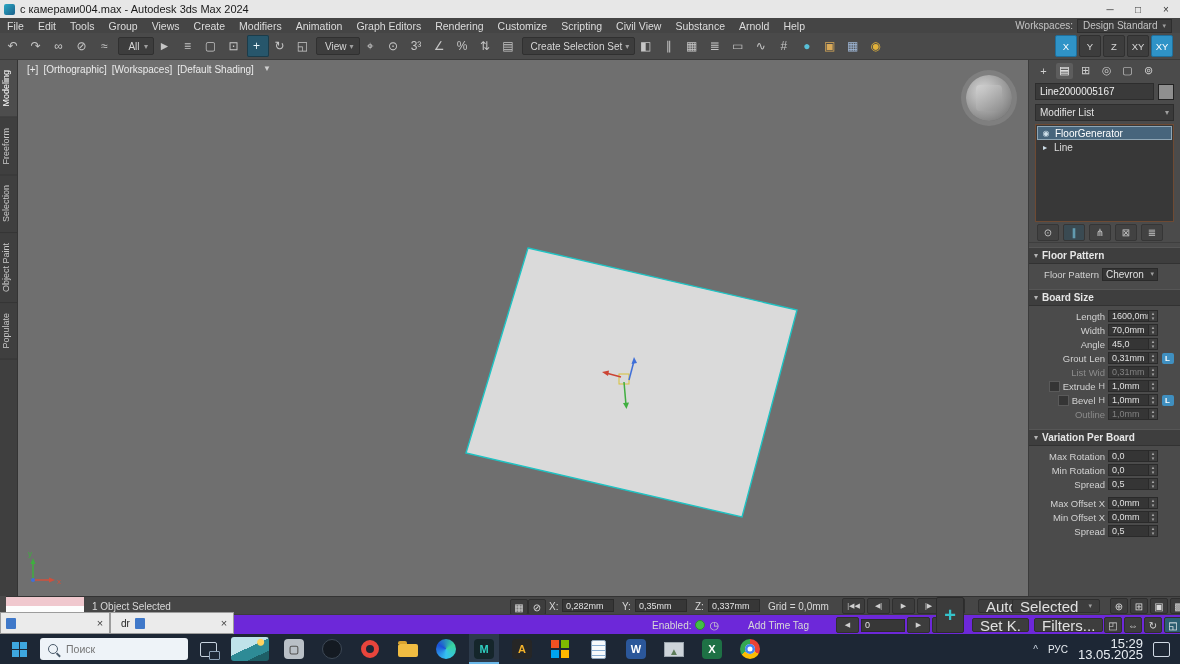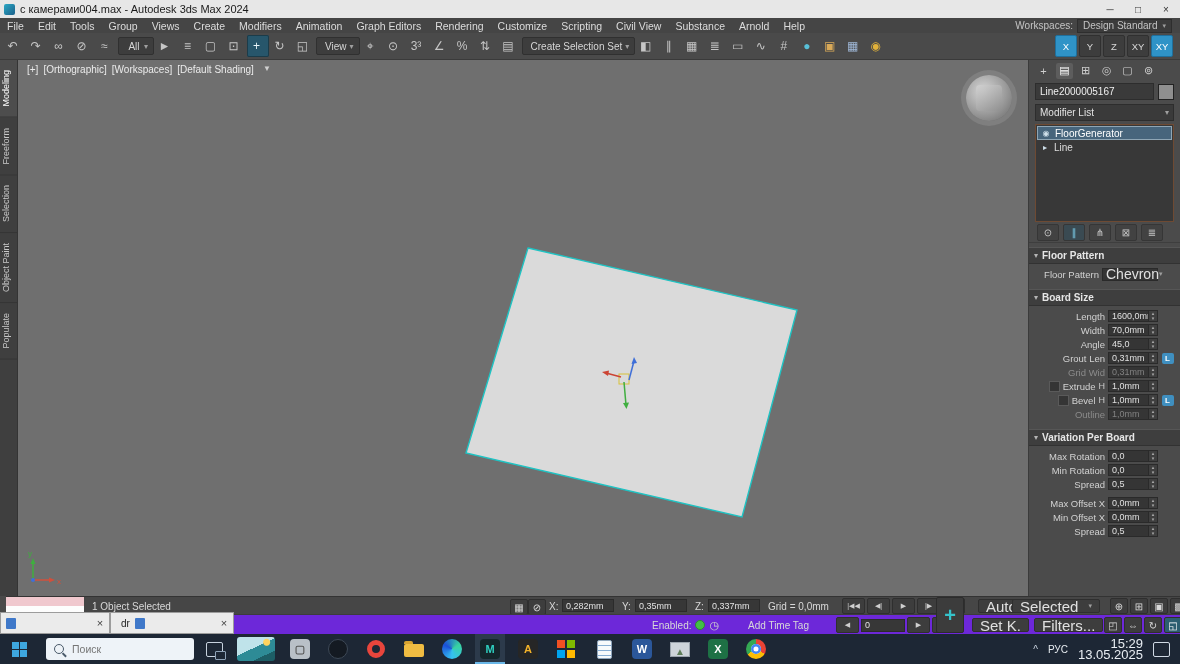--- a/index.html
+++ b/index.html
@@ -73,21 +73,21 @@
   .spin{width:50px;height:12px;background:#353535;border:1px solid #2a2a2a;display:flex;align-items:center;box-sizing:border-box;padding-left:3px}
   .sval{flex:1;font-size:9px;color:#e0e0e0;white-space:nowrap;overflow:hidden}
   .spin.dis .sval{color:#828282}
   .ar{width:8px;align-self:stretch;display:flex;flex-direction:column;align-items:center;justify-content:center;background:#3f3f3f;border-left:1px solid #2a2a2a}
   .ar::before{content:"▴";font-size:5px;line-height:5px;color:#a8a8a8}
   .ar::after{content:"▾";font-size:5px;line-height:5px;color:#a8a8a8}
   .lslot{width:13px;display:flex;align-items:center;justify-content:center}
   .lbtn{width:12px;height:11px;background:#3f8fc0;color:#fff;font-size:8px;font-weight:bold;display:flex;align-items:center;justify-content:center;border-radius:2px}
   .cbox{width:9px;height:9px;background:#353535;border:1px solid #5a5a5a}
   .hlab{font-size:9px;color:#c9c9c9}
-  .ddsel{width:56px;height:13px;background:#353535;border:1px solid #2a2a2a;display:flex;align-items:center;justify-content:space-between;padding:0 3px;font-size:14px;color:#e0e0e0;box-sizing:border-box}
+  .ddsel{width:56px;height:13px;background:#353535;border:1px solid #2a2a2a;display:flex;align-items:center;justify-content:space-between;padding:0 3px;font-size:10px;color:#e0e0e0;box-sizing:border-box}
   .ddsel::after{content:"▾";font-size:7px;color:#9f9f9f}
 
   
   .sbar1{position:absolute;left:6px;top:596px;width:100%;height:18px;background:#464646;border-top:1px solid #333;z-index:9;font-size:10px;color:#d8d8d8}
   .sbar2{position:absolute;left:0;top:614px;width:100%;height:20px;background:#6d28d9;border-top:1px solid #3c3c3c;z-index:9;font-size:10px;color:#d8d8d8}
   .a{position:absolute;top:0;height:100%;display:flex;align-items:center}
   .listener{left:0;width:78px;flex-direction:column;align-items:stretch;display:flex}
   .lis-pink{height:9px;background:#f0c8ce}
   .lis-white{height:9px;background:#fdfdfd}
   .cfield{height:13px;background:#373737;border:1px solid #2b2b2b;display:flex;align-items:center;padding:0 3px;font-size:9px;color:#e2e2e2;box-sizing:border-box}
@@ -106,21 +106,21 @@
   #mw1{left:0;width:110px}
   #mw2{left:110px;width:124px}
   .mwico{width:10px;height:11px;background:#3f78c9;border-radius:1px;margin:0 5px;flex:0 0 auto}
   .mwx{margin-left:auto;width:18px;text-align:center;color:#444;font-size:11px}
   .mwlabel{margin-left:10px}
 
   
   .taskbar{position:absolute;left:0;top:634px;width:100%;height:30px;background:#1d2735;display:flex;align-items:center;z-index:12;color:#e8edf2}
   .start{width:38px;height:100%;display:flex;align-items:center;justify-content:center}
   .winlogo{width:15px;height:15px;background:linear-gradient(#3ea7e0,#3ea7e0) 0 0/7px 7px no-repeat,linear-gradient(#3ea7e0,#3ea7e0) 8px 0/7px 7px no-repeat,linear-gradient(#3ea7e0,#3ea7e0) 0 8px/7px 7px no-repeat,linear-gradient(#3ea7e0,#3ea7e0) 8px 8px/7px 7px no-repeat}
-  .search{width:148px;height:22px;background:#eef3f8;border-radius:3px;display:flex;align-items:center;gap:6px;padding:0 8px;box-sizing:border-box;margin-left:8px}
+  .search{width:148px;height:22px;background:#eef3f8;border-radius:3px;display:flex;align-items:center;gap:6px;padding:0 8px;box-sizing:border-box;margin-left:2px}
   .search input{border:none;outline:none;background:transparent;font-size:10.5px;color:#333;width:104px;font-family:inherit}
   .mag{position:relative;width:8px;height:8px;border:1.5px solid #4a5a6a;border-radius:50%;flex:0 0 auto}
   .mag::after{content:"";position:absolute;right:-3.5px;bottom:-2.5px;width:5px;height:1.5px;background:#4a5a6a;transform:rotate(45deg)}
   .tview{width:15px;height:13px;border:1.5px solid #c7d2de;border-radius:2px;position:relative;margin:0 14px 0 12px}
   .tview::after{content:"";position:absolute;right:-4px;bottom:-4px;width:9px;height:7px;background:#1d2735;border:1.5px solid #8fa3b8;border-radius:1px}
   .widget{width:38px;height:24px;border-radius:3px;margin-right:10px;background:radial-gradient(circle at 78% 22%,#ffd35e 0 3px,transparent 4px),linear-gradient(155deg,#bfe3ea 0 45%,#2e8b96 45% 75%,#1d5e66 75%)}
   .apps{display:flex;align-items:center;gap:8px}
   .tico{width:30px;height:30px;display:flex;align-items:center;justify-content:center;position:relative}
   .tico.active{background:#2c3a4b;box-shadow:inset 0 -2px 0 #6ab7e8}
   .tico.sq .inner{width:20px;height:20px;border-radius:4px;display:flex;align-items:center;justify-content:center;font-weight:bold;font-size:11px}
@@ -497,21 +497,21 @@
           <span class="rlabel">Grout Len</span>
           <span class="spin">
               <span class="sval">0,31mm</span>
               <span class="ar"></span>
             </span>
           <span class="lslot">
               <span class="lbtn">L</span>
             </span>
         </div>
         <div class="rrow">
-          <span class="rlabel dis">Grid Wid</span>
+          <span class="rlabel dis">List Wid</span>
           <span class="spin dis">
               <span class="sval">0,31mm</span>
               <span class="ar"></span>
             </span>
           <span class="lslot"></span>
         </div>
         <div class="rrow">
           <span class="cbox"></span>
           <span class="rlabel">Extrude</span>
           <span class="hlab">H</span>

